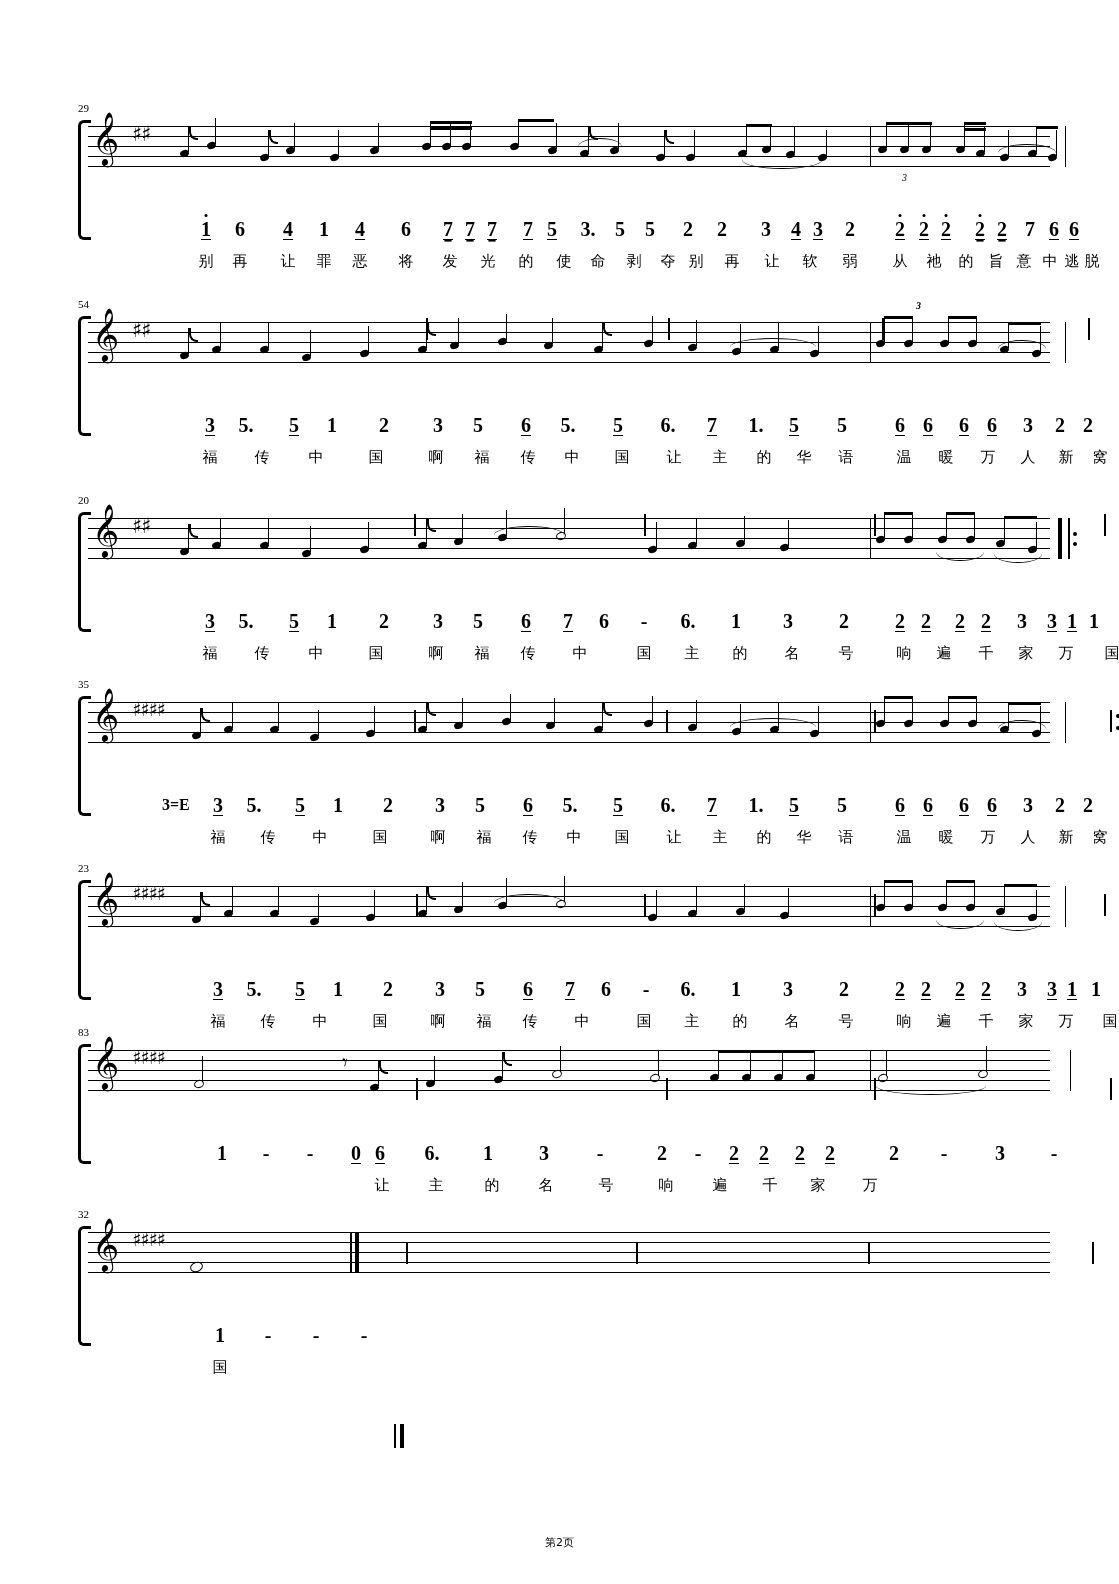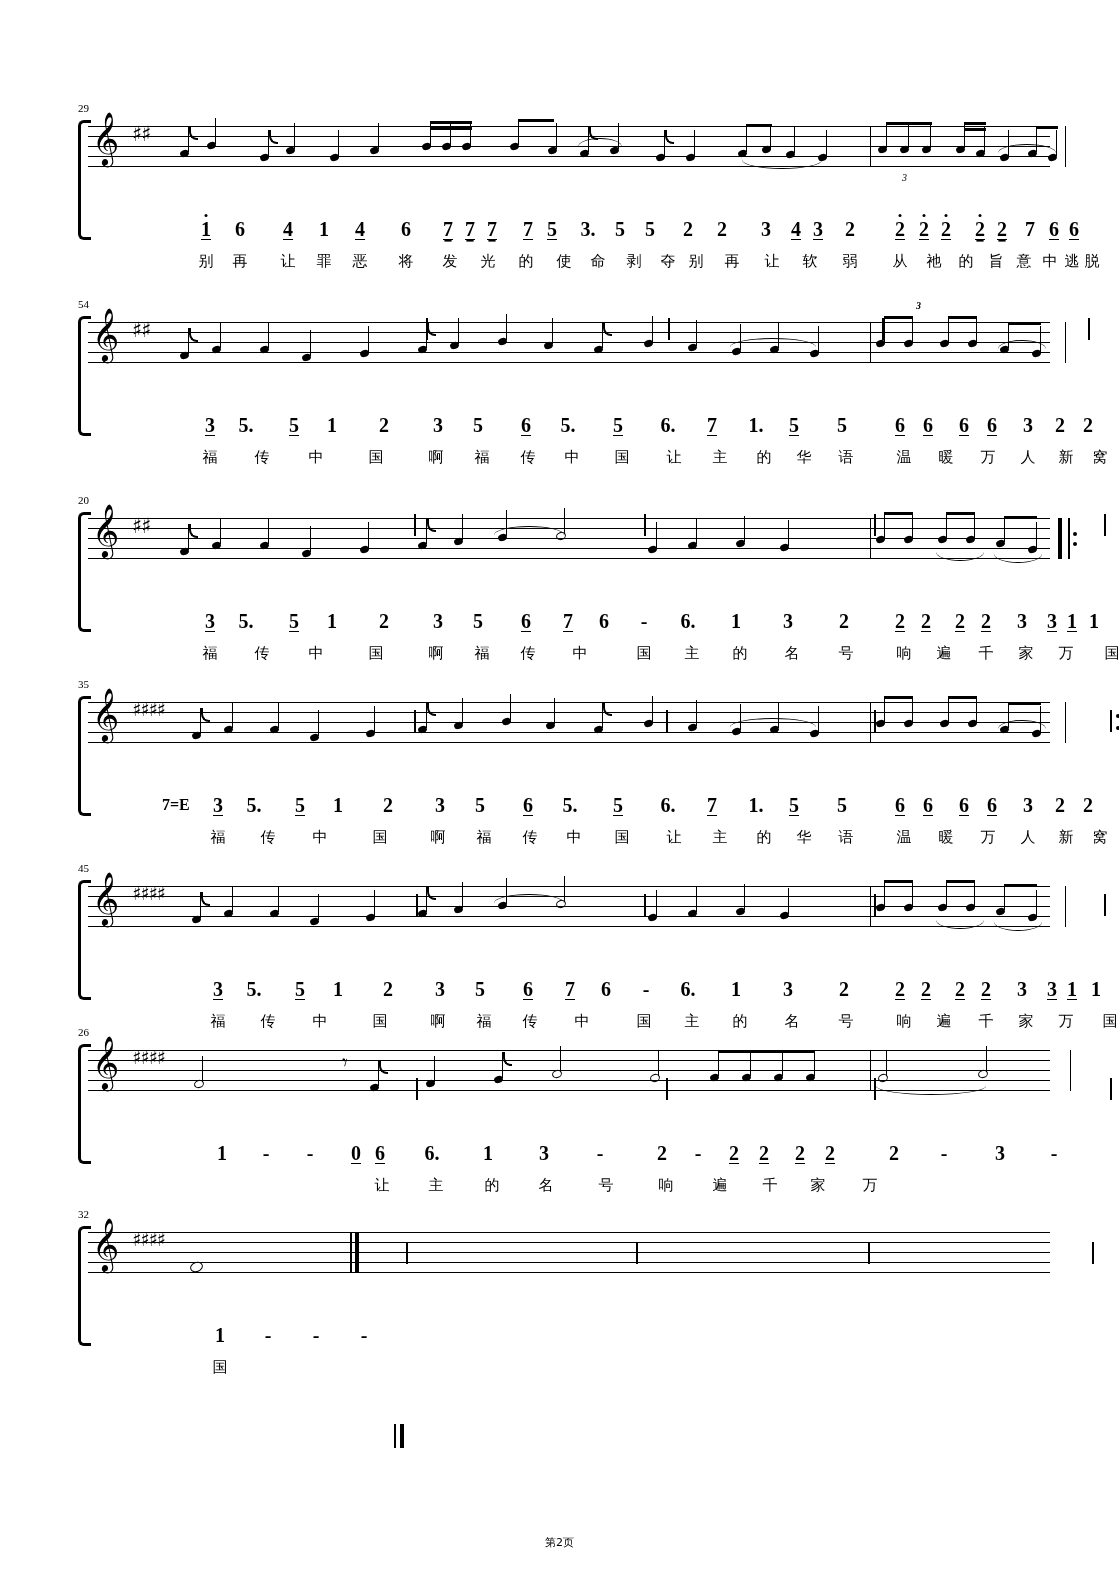--- a/index.html
+++ b/index.html
@@ -715,21 +715,21 @@
     <div class="nh" style="left:930px;top:34px;"></div>
       <div class="stem" style="left:938px;top:10px;"></div>
     <div class="nh" style="left:962px;top:38px;"></div>
       <div class="stem" style="left:970px;top:14px;"></div>
     <div class="beam" style="left:938px;top:10px;width:33px;"></div>
     <div class="slur" style="left:928px;top:28px;width:48px;"></div>
     <div class="barline" style="left:800px;"></div>
     <div class="barline" style="left:995px;"></div>
 
     <div class="numrow" style="top:104px;">
-      <div class="keylabel" style="left:74px;top:0px;">7=E</div>
+      <div class="keylabel" style="left:74px;top:0px;">3=E</div>
       <div class="cell" style="left:130px;"><span class="n u1">3</span></div>
       <div class="cell" style="left:166px;"><span class="n">5.</span></div>
       <div class="cell" style="left:212px;"><span class="n u1">5</span></div>
       <div class="cell" style="left:250px;"><span class="n">1</span></div>
       <div class="cell" style="left:300px;"><span class="n">2</span></div>
       <div class="bar" style="left:328px;top:98px;"></div>
       <div class="cell" style="left:352px;"><span class="n">3</span></div>
       <div class="cell" style="left:392px;"><span class="n">5</span></div>
       <div class="cell" style="left:440px;"><span class="n u1">6</span></div>
       <div class="cell" style="left:482px;"><span class="n">5.</span></div>
@@ -769,21 +769,21 @@
       <div class="ch" style="left:816px;">温</div>
       <div class="ch" style="left:858px;">暖</div>
       <div class="ch" style="left:900px;">万</div>
       <div class="ch" style="left:940px;">人</div>
       <div class="ch" style="left:978px;">新</div>
       <div class="ch" style="left:1012px;">窝</div>
     </div>
   </div>
 
   <div class="system" style="top:876px;">
-    <div class="sysnum">45</div>
+    <div class="sysnum">23</div>
     <div class="brace">
       <div class="hook-t"></div>
         <div class="vbar"></div>
         <div class="hook-b"></div>
     </div>
     <div class="staff">
       <div class="ln"></div>
         <div class="ln"></div>
         <div class="ln"></div>
         <div class="ln"></div>
@@ -888,21 +888,21 @@
       <div class="ch" style="left:816px;">响</div>
       <div class="ch" style="left:856px;">遍</div>
       <div class="ch" style="left:898px;">千</div>
       <div class="ch" style="left:938px;">家</div>
       <div class="ch" style="left:978px;">万</div>
       <div class="ch" style="left:1022px;">国</div>
     </div>
   </div>
 
   <div class="system" style="top:1040px;">
-    <div class="sysnum">26</div>
+    <div class="sysnum">83</div>
     <div class="brace">
       <div class="hook-t"></div>
         <div class="vbar"></div>
         <div class="hook-b"></div>
     </div>
     <div class="staff">
       <div class="ln"></div>
         <div class="ln"></div>
         <div class="ln"></div>
         <div class="ln"></div>

